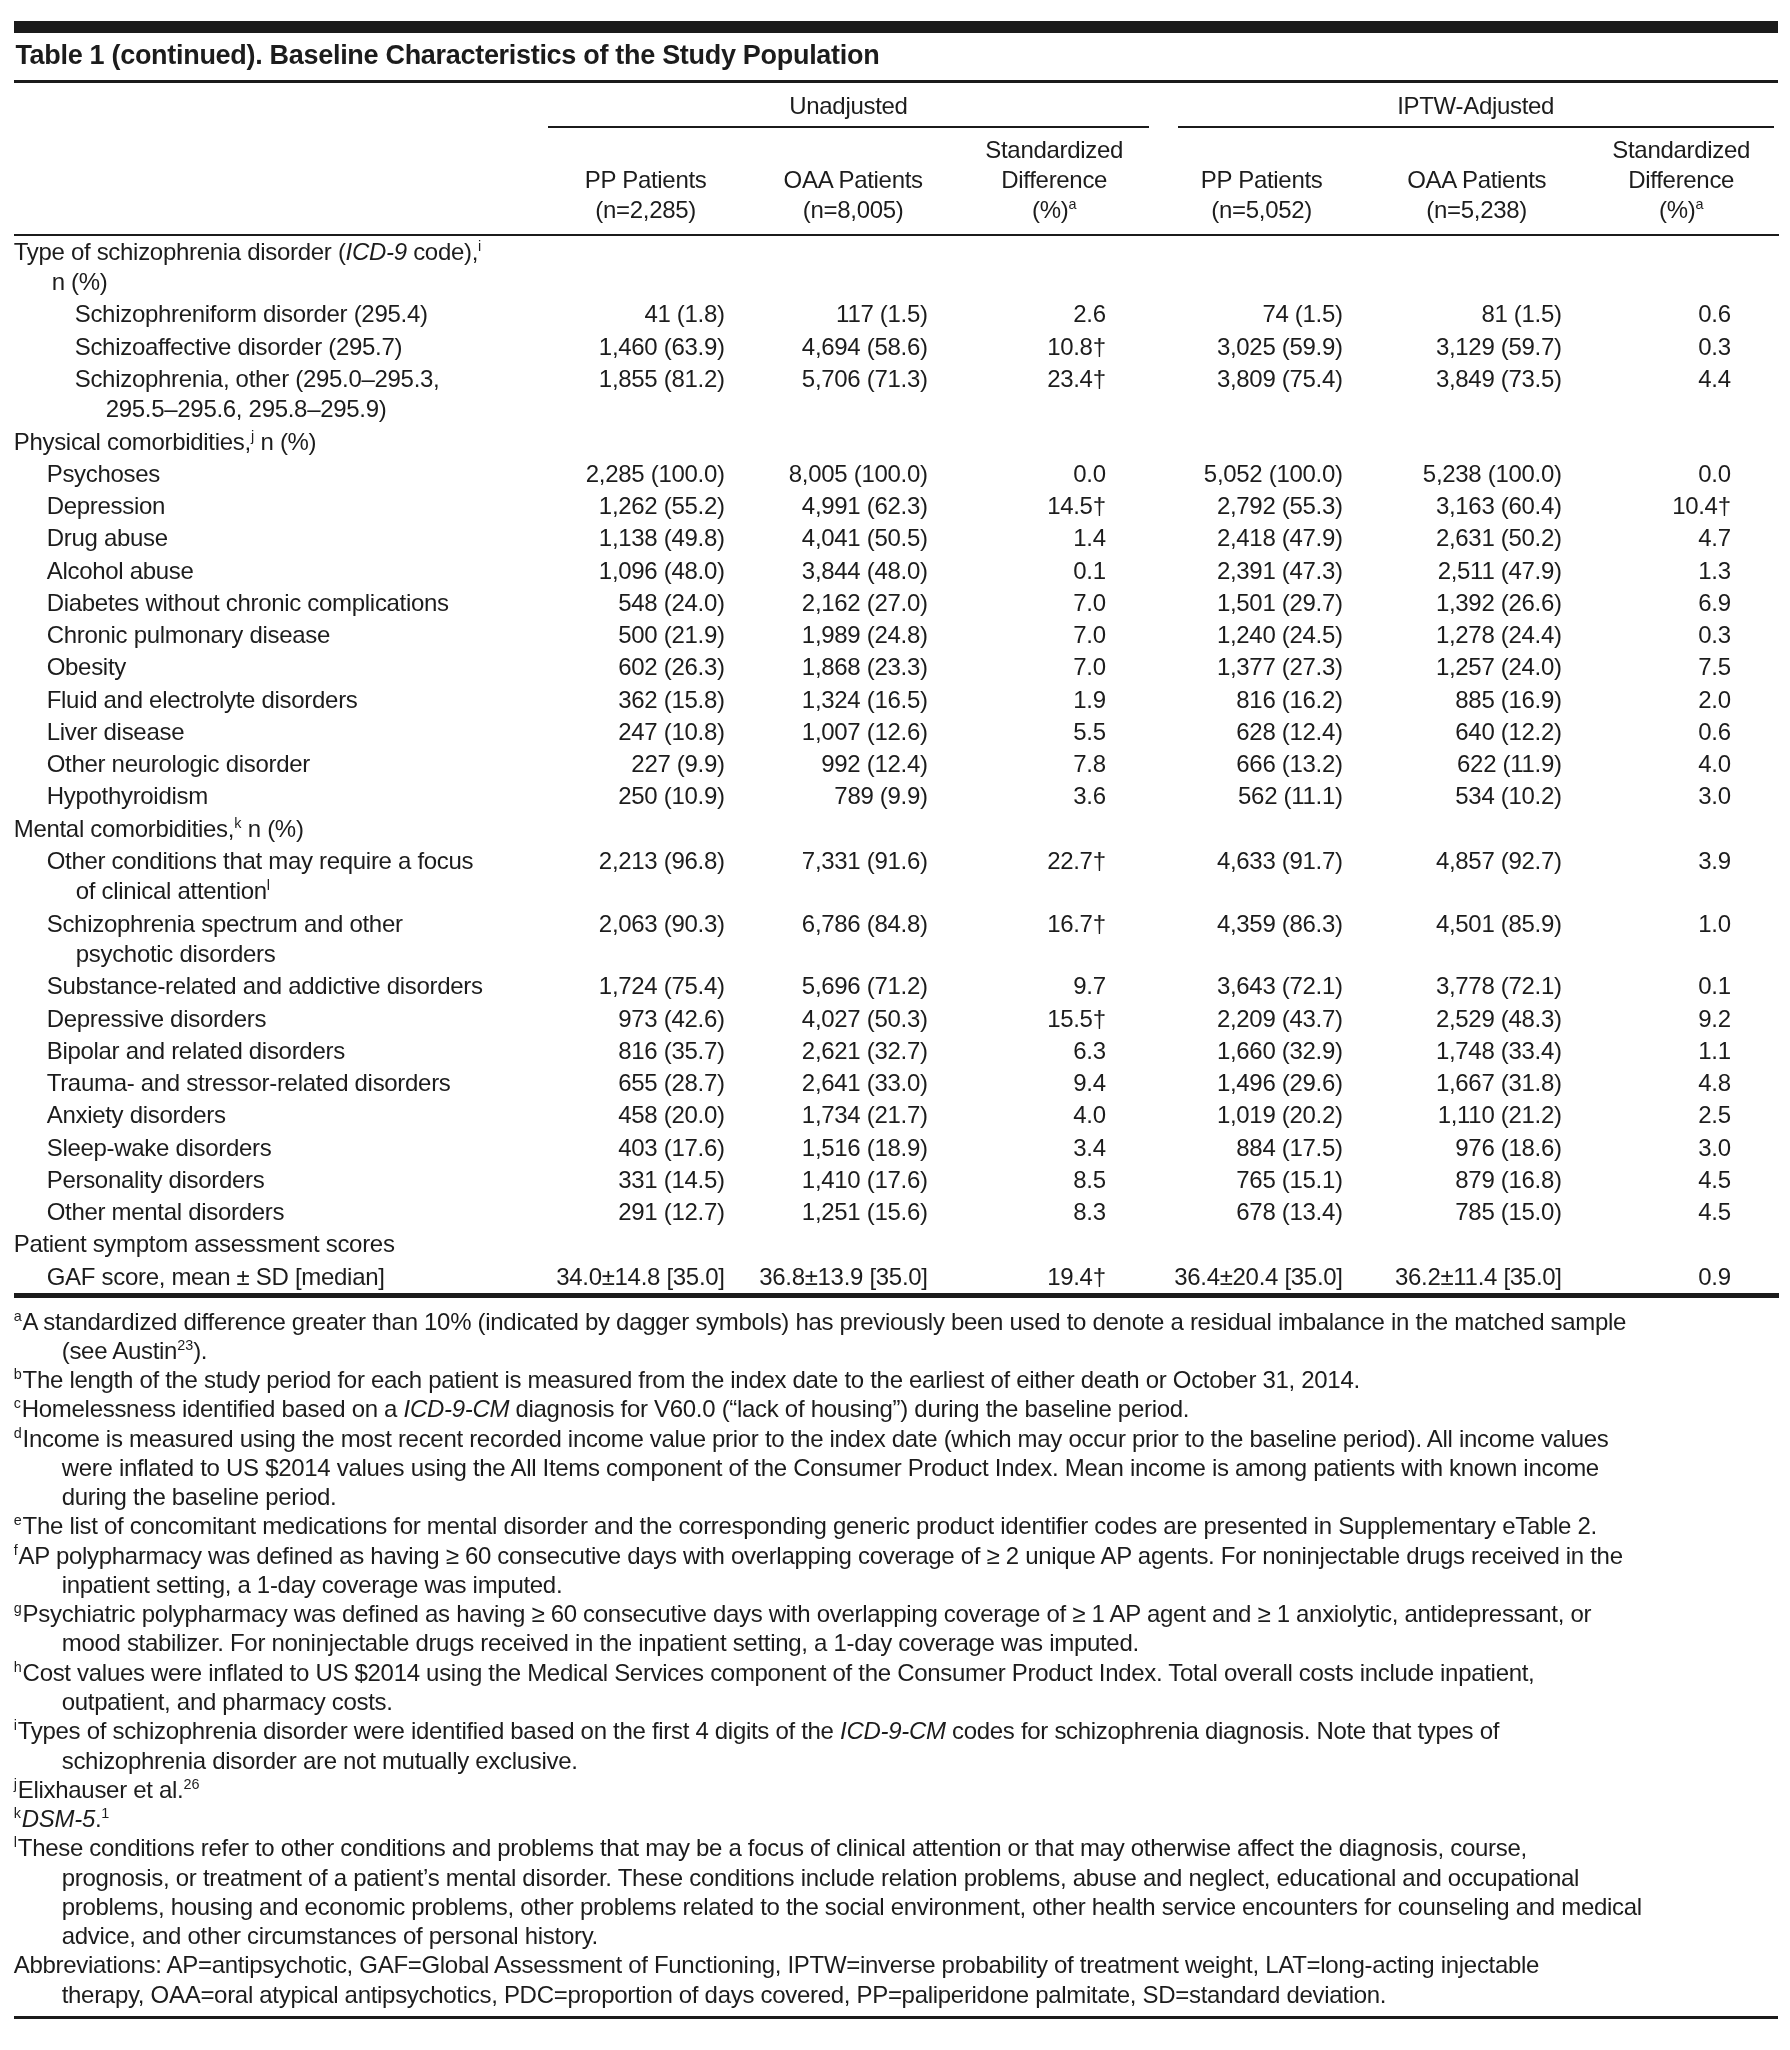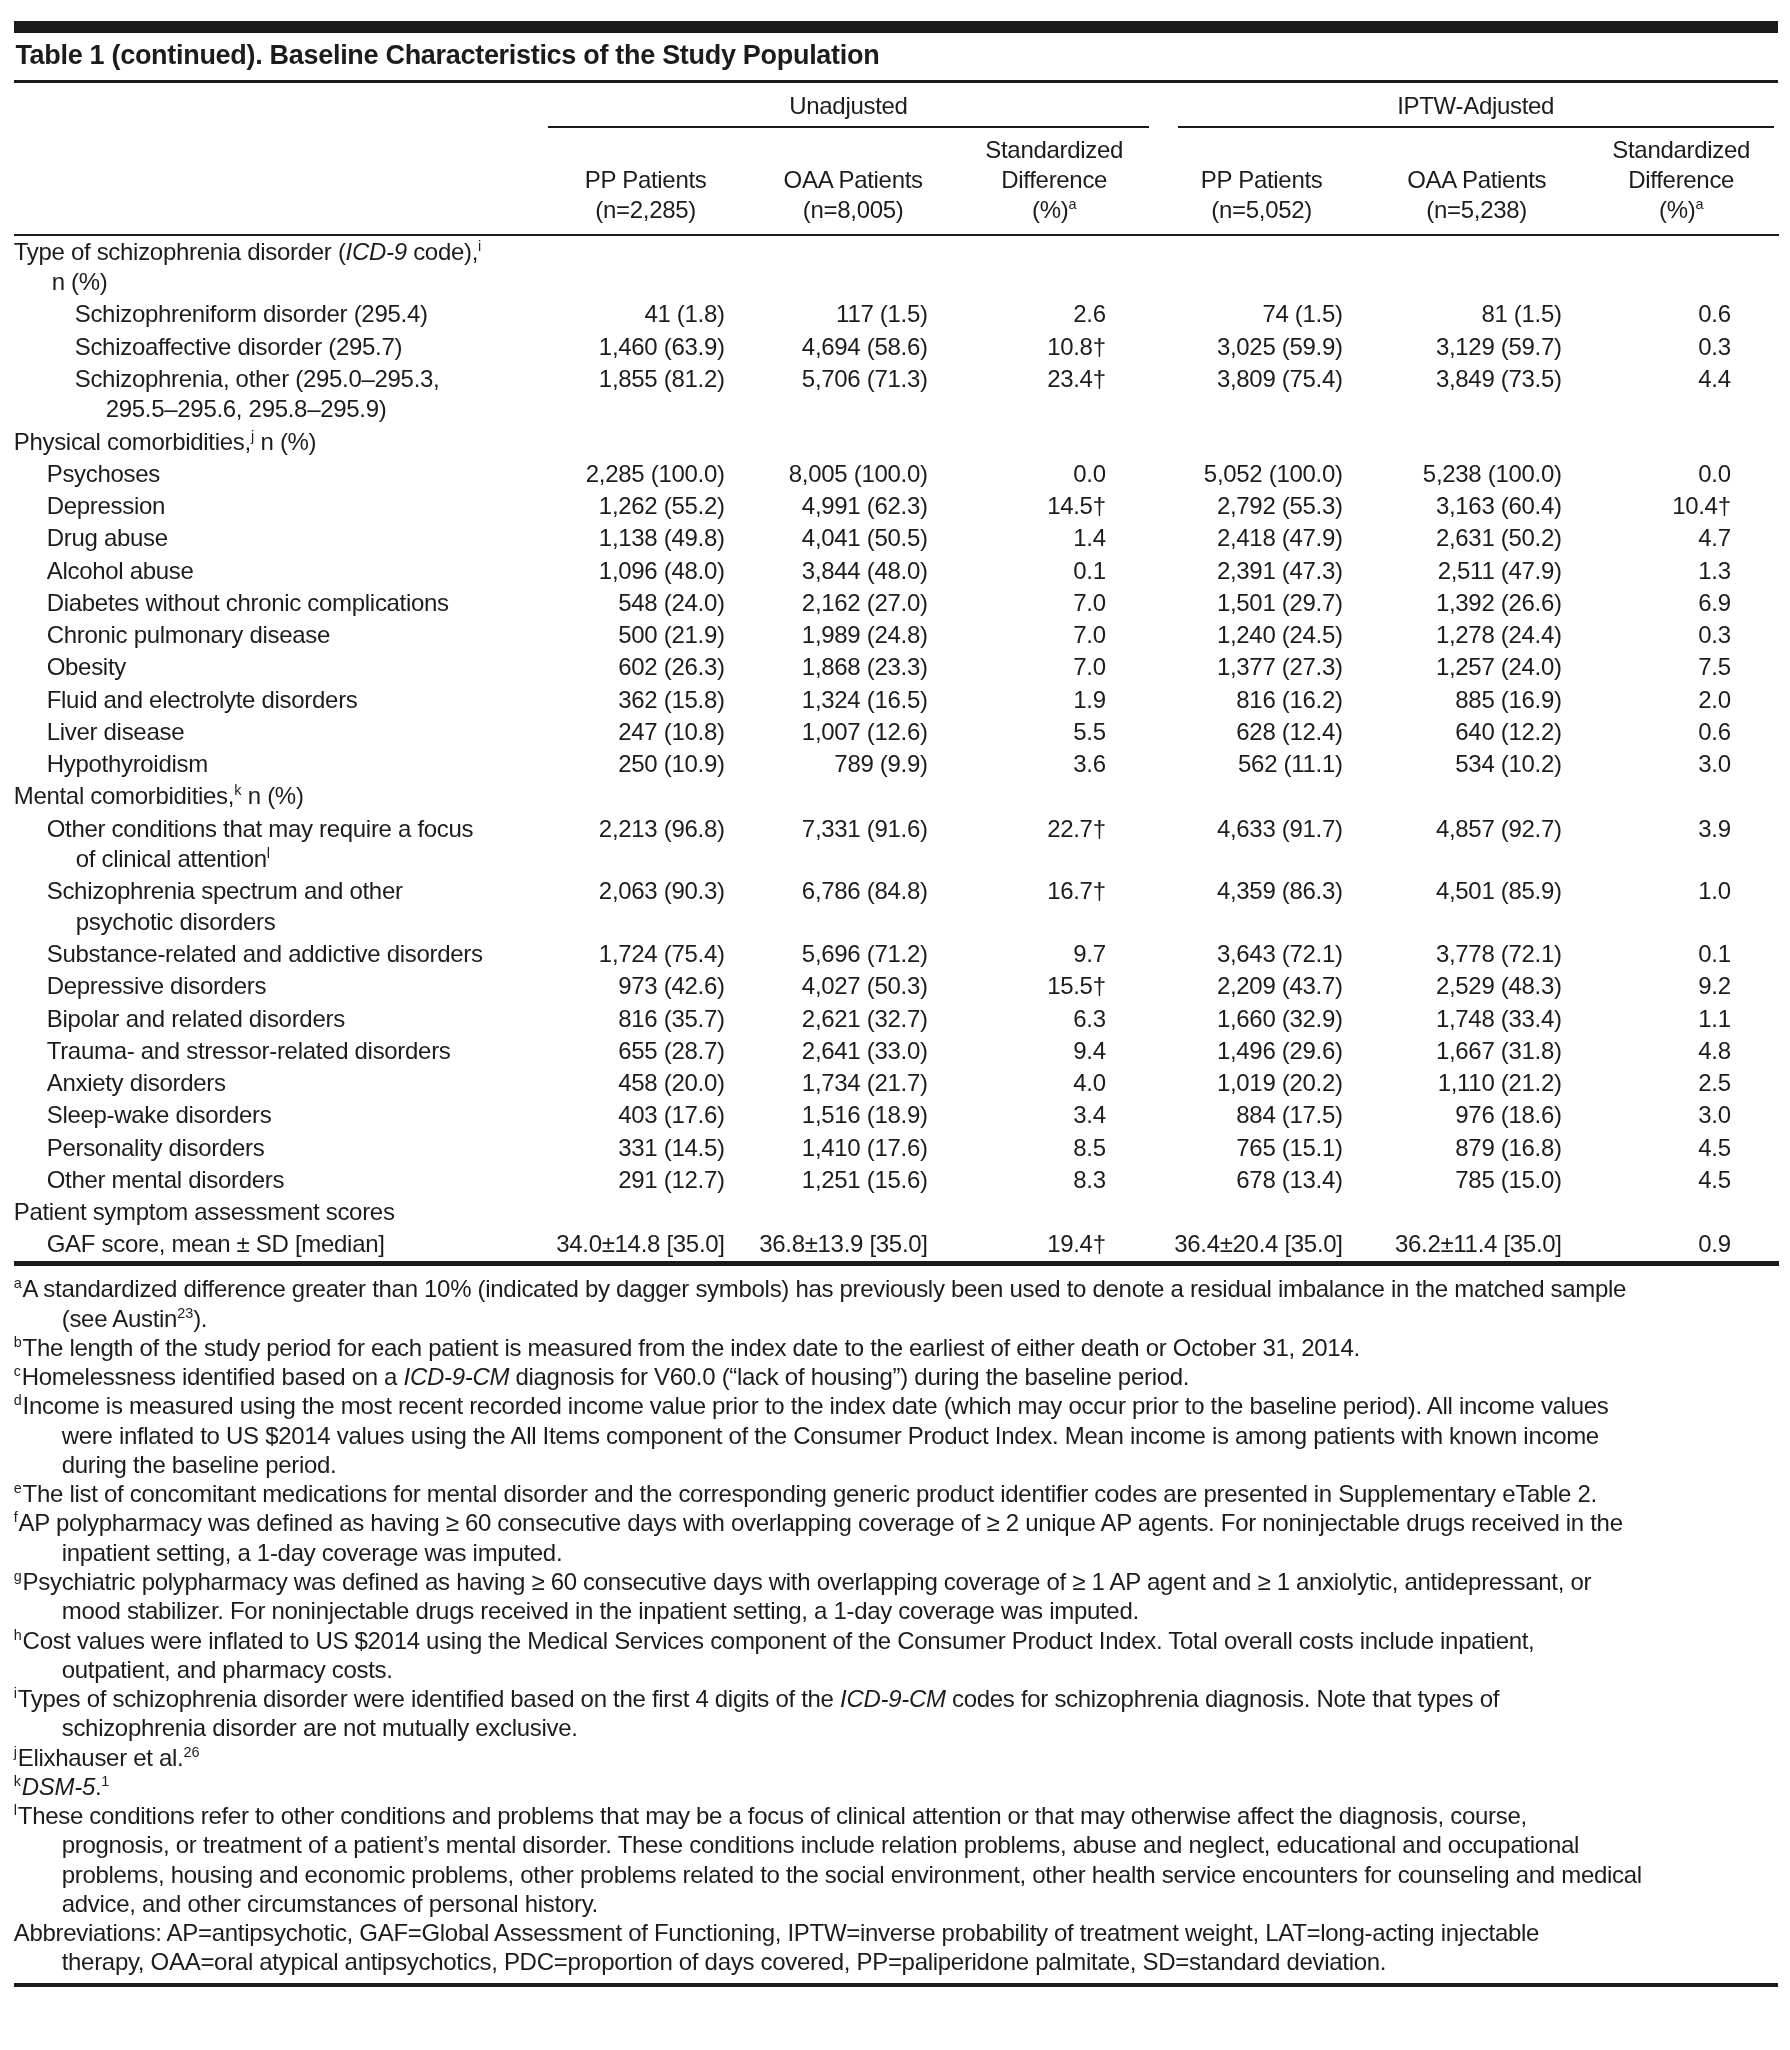--- a/index.html
+++ b/index.html
@@ -240,20 +240,29 @@
       <tr>
         <td class="label lvl1"><span>Liver disease</span></td>
         <td class="num c0">247 (10.8)</td>
         <td class="num c1">1,007 (12.6)</td>
         <td class="num c2">5.5</td>
         <td class="num c3">628 (12.4)</td>
         <td class="num c4">640 (12.2)</td>
         <td class="num c5">0.6</td>
       </tr>
       <tr>
+        <td class="label lvl1"><span>Other neurologic disorder</span></td>
+        <td class="num c0">227 (9.9)</td>
+        <td class="num c1">992 (12.4)</td>
+        <td class="num c2">7.8</td>
+        <td class="num c3">666 (13.2)</td>
+        <td class="num c4">622 (11.9)</td>
+        <td class="num c5">4.0</td>
+      </tr>
+      <tr>
         <td class="label lvl1"><span>Hypothyroidism</span></td>
         <td class="num c0">250 (10.9)</td>
         <td class="num c1">789 (9.9)</td>
         <td class="num c2">3.6</td>
         <td class="num c3">562 (11.1)</td>
         <td class="num c4">534 (10.2)</td>
         <td class="num c5">3.0</td>
       </tr>
       <tr>
         <td class="label lvl0"><span>Mental comorbidities,</span><sup>k</sup><span> n (%)</span></td>

